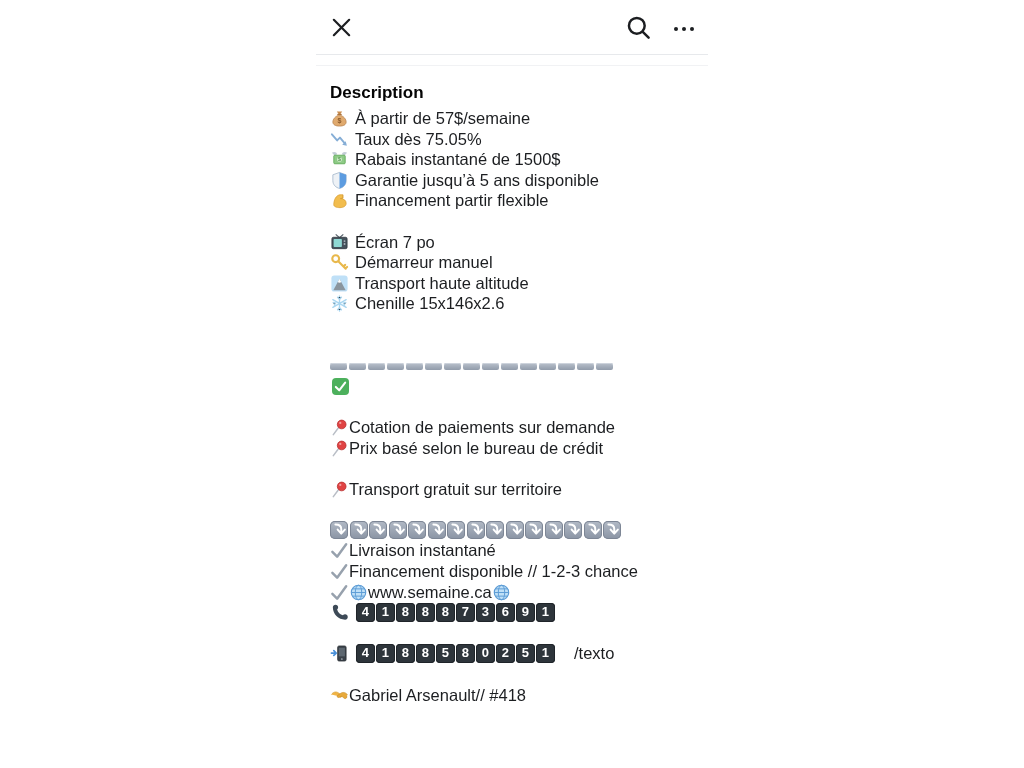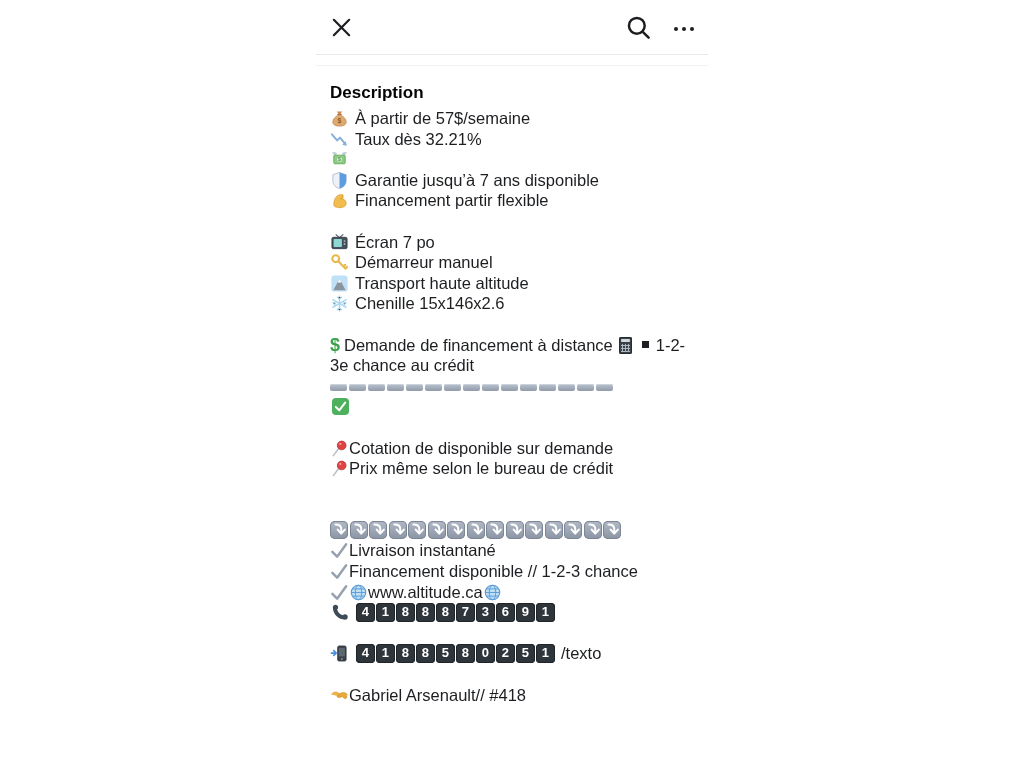--- a/index.html
+++ b/index.html
@@ -32,21 +32,21 @@
   .arrow-sq{display:inline-block;width:18px;height:18px;border-radius:5px;margin-right:1.5px;vertical-align:-3px;
     background:linear-gradient(180deg,#b2bac6 0%,#8a94a4 100%);box-shadow:inset 0 0 0 1px #7d8695;}
   .arrow-sq svg{display:block;width:100%;height:100%;}
   .gcheck{display:inline-block;width:19px;height:19px;vertical-align:-4px;}
   .okbox{display:inline-block;width:17px;height:17px;border-radius:4px;background:#4cb05c;vertical-align:-3px;margin-left:2px;}
   .okbox svg{display:block;width:100%;height:100%;}
   .keyrow{display:flex;align-items:center;}
   .keycap{display:inline-flex;align-items:center;justify-content:center;width:18.5px;height:18.5px;border-radius:4px;
     background:#2e353b;box-shadow:inset 0 0 0 1px #1f2429;color:#fff;font-size:13px;font-weight:700;margin-right:1.5px;}
   .keyrow .ico{margin-right:7px;}
-  .suffix{margin-left:5px;}
+  .suffix{margin-left:18px;}
 </style>
 </head>
 <body>
 
 <div class="screen">
 
   <div class="topbar">
     <button class="tb-btn">
       <span class="tbico">
         <svg width="23" height="23" viewBox="0 0 24 24">
@@ -79,32 +79,32 @@
     <p class="blk">
       <span class="line"><span class="ico sp"><svg viewBox="0 0 20 20">
               <path d="M7.2 2.5 h5.6 l-2 3 h-1.6 Z" fill="#c98c4e"></path>
               <rect x="7.6" y="5" width="4.8" height="1.6" rx="0.8" fill="#a96f38"></rect>
               <path d="M9 6.5 C5.2 8 3 10.8 3 13.6 C3 16.6 6 18 10 18 C14 18 17 16.6 17 13.6 C17 10.8 14.8 8 11 6.5 Z" fill="#e0aa6e" stroke="#b8834f" stroke-width="0.8"></path>
               <text x="10" y="15.2" text-anchor="middle" font-size="7.5" font-weight="bold" fill="#8a5a2b">$</text>
             </svg></span><span>À partir de 57$/semaine</span></span><br>
       <span class="line"><span class="ico sp"><svg viewBox="0 0 20 20">
               <path d="M2 4.5 L7.5 11 L10.5 8 L16 14.5" stroke="#86aed6" stroke-width="2" fill="none" stroke-linecap="round" stroke-linejoin="round"></path>
               <path d="M17.8 16.5 L12.8 15.4 L16.5 11.8 Z" fill="#86aed6"></path>
-            </svg></span><span>Taux dès 32.21%</span></span><br>
+            </svg></span><span>Taux dès 75.05%</span></span><br>
       <span class="line"><span class="ico sp"><svg viewBox="0 0 20 20">
               <path d="M2 3 C4 1.5 7 2 7.5 4.5 L5 6 Z" fill="#c3ccd6"></path>
               <path d="M18 3 C16 1.5 13 2 12.5 4.5 L15 6 Z" fill="#c3ccd6"></path>
               <rect x="4" y="5.5" width="12" height="9" rx="1" fill="#8ecb86" stroke="#5da855" stroke-width="0.9"></rect>
               <circle cx="10" cy="10" r="2.6" fill="#d7ecd2"></circle>
               <text x="10" y="12" text-anchor="middle" font-size="5.5" font-weight="bold" fill="#4d9647">$</text>
-            </svg></span></span><br>
+            </svg></span><span>Rabais instantané de 1500$</span></span><br>
       <span class="line"><span class="ico sp"><svg viewBox="0 0 20 20">
               <path d="M10 1.5 L17 4 V10 C17 14.8 13.7 17.4 10 18.4 C6.3 17.4 3 14.8 3 10 V4 Z" fill="#eef2f6" stroke="#9fb3c8" stroke-width="0.8"></path>
               <path d="M10 1.5 L17 4 V10 C17 14.8 13.7 17.4 10 18.4 Z" fill="#5d9ce0"></path>
-            </svg></span><span>Garantie jusqu’à 7 ans disponible</span></span><br>
+            </svg></span><span>Garantie jusqu’à 5 ans disponible</span></span><br>
       <span class="line"><span class="ico sp"><svg viewBox="0 0 20 20">
               <path d="M4 14.5 C4 9 6.5 4.5 10.5 4 L13.5 4 L13.5 7.5 L11 8 C14.5 8 17 10 17 13 C17 16 14 17.5 10.5 17.5 C7 17.5 4 16.5 4 14.5 Z" fill="#f2bd4e" stroke="#d99f33" stroke-width="0.8"></path>
               <path d="M13.5 4 L13.5 7.5 L11 8" fill="none" stroke="#d99f33" stroke-width="0.8"></path>
             </svg></span><span>Financement partir flexible</span></span>
     </p>
 
     <p class="blk">
       <span class="line"><span class="ico sp"><svg viewBox="0 0 20 20">
               <path d="M6 1.5 L10 5 L14 1.5" stroke="#55606a" stroke-width="1.2" fill="none"></path>
               <rect x="2" y="4.5" width="16" height="12" rx="1.6" fill="#45525c" stroke="#2b343c" stroke-width="0.8"></rect>
@@ -122,39 +122,44 @@
               <path d="M8.2 8.3 L10 5 L11.8 8.3 C11 9.4 9 9.4 8.2 8.3 Z" fill="#ffffff"></path>
             </svg></span><span>Transport haute altitude</span></span><br>
       <span class="line"><span class="ico sp"><svg viewBox="0 0 20 20" stroke="#a9d6f0" stroke-width="1.5" stroke-linecap="round">
               <path d="M10 2 V18 M3 6 L17 14 M17 6 L3 14"></path>
               <path d="M8 3.5 L10 5.5 L12 3.5 M8 16.5 L10 14.5 L12 16.5 M3.4 9 L5.8 9.6 L4.6 11.8 M16.6 9 L14.2 9.6 L15.4 11.8"></path>
             </svg></span><span>Chenille 15x146x2.6</span></span>
     </p>
 
 
     <p class="blk">
-      <span><span class="dollar-ch">$</span><span>Demande de financement à distance</span><span class="calc"></span><span class="sq"></span><span>1-2-3e chance au crédit</span></span><br>
+      <br>
       <span class="line minus-row"><span class="minus-bar"></span><span class="minus-bar"></span><span class="minus-bar"></span><span class="minus-bar"></span><span class="minus-bar"></span><span class="minus-bar"></span><span class="minus-bar"></span><span class="minus-bar"></span><span class="minus-bar"></span><span class="minus-bar"></span><span class="minus-bar"></span><span class="minus-bar"></span><span class="minus-bar"></span><span class="minus-bar"></span><span class="minus-bar"></span></span><br>
       <span class="line"><span class="okbox"><svg viewBox="0 0 20 20">
               <path d="M4.5 10.5 L8.5 14.5 L15.5 5.5" stroke="#ffffff" stroke-width="2.4" fill="none" stroke-linecap="round" stroke-linejoin="round"></path>
             </svg></span></span>
     </p>
 
     <p class="blk">
       <span class="line"><span class="ico"><svg viewBox="0 0 20 20">
               <path d="M3.5 17.5 L9.5 9.5" stroke="#b9bec6" stroke-width="1.6" stroke-linecap="round"></path>
               <circle cx="12.3" cy="6.8" r="4.6" fill="#e04343" stroke="#b53030" stroke-width="0.8"></circle>
               <circle cx="10.8" cy="5.2" r="1.2" fill="#f2a0a0"></circle>
-            </svg></span><span>Cotation de disponible sur demande</span></span><br>
+            </svg></span><span>Cotation de paiements sur demande</span></span><br>
       <span class="line"><span class="ico"><svg viewBox="0 0 20 20">
               <path d="M3.5 17.5 L9.5 9.5" stroke="#b9bec6" stroke-width="1.6" stroke-linecap="round"></path>
               <circle cx="12.3" cy="6.8" r="4.6" fill="#e04343" stroke="#b53030" stroke-width="0.8"></circle>
               <circle cx="10.8" cy="5.2" r="1.2" fill="#f2a0a0"></circle>
-            </svg></span><span>Prix même selon le bureau de crédit</span></span><br>
+            </svg></span><span>Prix basé selon le bureau de crédit</span></span><br>
       <br>
+      <span class="line"><span class="ico"><svg viewBox="0 0 20 20">
+              <path d="M3.5 17.5 L9.5 9.5" stroke="#b9bec6" stroke-width="1.6" stroke-linecap="round"></path>
+              <circle cx="12.3" cy="6.8" r="4.6" fill="#e04343" stroke="#b53030" stroke-width="0.8"></circle>
+              <circle cx="10.8" cy="5.2" r="1.2" fill="#f2a0a0"></circle>
+            </svg></span><span>Transport gratuit sur territoire</span></span>
     </p>
 
     <p class="blk">
       <span class="line"><span class="arrow-sq"><svg viewBox="0 0 20 20">
               <path d="M6 4 C10 4 12.5 5.5 12.5 9 V12.5 M8.5 9.5 L12.5 14 L16.5 9.5" stroke="#ffffff" stroke-width="2.2" fill="none" stroke-linecap="round" stroke-linejoin="round"></path>
             </svg></span><span class="arrow-sq"><svg viewBox="0 0 20 20">
               <path d="M6 4 C10 4 12.5 5.5 12.5 9 V12.5 M8.5 9.5 L12.5 14 L16.5 9.5" stroke="#ffffff" stroke-width="2.2" fill="none" stroke-linecap="round" stroke-linejoin="round"></path>
             </svg></span><span class="arrow-sq"><svg viewBox="0 0 20 20">
               <path d="M6 4 C10 4 12.5 5.5 12.5 9 V12.5 M8.5 9.5 L12.5 14 L16.5 9.5" stroke="#ffffff" stroke-width="2.2" fill="none" stroke-linecap="round" stroke-linejoin="round"></path>
             </svg></span><span class="arrow-sq"><svg viewBox="0 0 20 20">
@@ -187,21 +192,21 @@
             </svg></span><span>Livraison instantané</span></span><br>
       <span class="line"><span class="gcheck"><svg viewBox="0 0 20 20">
               <path d="M2.5 11.5 L7.5 16.5 L17 3.5" stroke="#97a1ad" stroke-width="2.6" fill="none" stroke-linecap="round" stroke-linejoin="round"></path>
             </svg></span><span>Financement disponible // 1-2-3 chance</span></span><br>
       <span class="line"><span class="gcheck"><svg viewBox="0 0 20 20">
               <path d="M2.5 11.5 L7.5 16.5 L17 3.5" stroke="#97a1ad" stroke-width="2.6" fill="none" stroke-linecap="round" stroke-linejoin="round"></path>
             </svg></span><span class="ico"><svg viewBox="0 0 20 20">
               <circle cx="10" cy="10" r="7.6" fill="#bfe0f7" stroke="#5b9bd5" stroke-width="1.2"></circle>
               <ellipse cx="10" cy="10" rx="3.4" ry="7.6" fill="none" stroke="#5b9bd5" stroke-width="1"></ellipse>
               <path d="M2.4 10 H17.6 M3.4 6.2 H16.6 M3.4 13.8 H16.6" stroke="#5b9bd5" stroke-width="1"></path>
-            </svg></span><span>www.altitude.ca</span><span class="ico"><svg viewBox="0 0 20 20">
+            </svg></span><span>www.semaine.ca</span><span class="ico"><svg viewBox="0 0 20 20">
               <circle cx="10" cy="10" r="7.6" fill="#bfe0f7" stroke="#5b9bd5" stroke-width="1.2"></circle>
               <ellipse cx="10" cy="10" rx="3.4" ry="7.6" fill="none" stroke="#5b9bd5" stroke-width="1"></ellipse>
               <path d="M2.4 10 H17.6 M3.4 6.2 H16.6 M3.4 13.8 H16.6" stroke="#5b9bd5" stroke-width="1"></path>
             </svg></span></span><br>
       <span class="line keyrow">
           <span class="ico">
             <svg viewBox="0 0 20 20">
               <path d="M3 4.5 C3 3 4.2 1.8 5.8 1.8 C7.4 1.8 8.6 3 8.6 4.6 C8.6 5.6 8.2 6.4 7.5 6.9 C8.2 9.7 10.8 12.3 13.6 13 C14.1 12.3 14.9 11.9 15.9 11.9 C17.5 11.9 18.7 13.1 18.7 14.7 C18.7 16.3 17.5 17.5 15.9 17.5 C8.8 17.5 3 11.7 3 4.5 Z" fill="#3d4a57"></path>
             </svg>
           </span>

